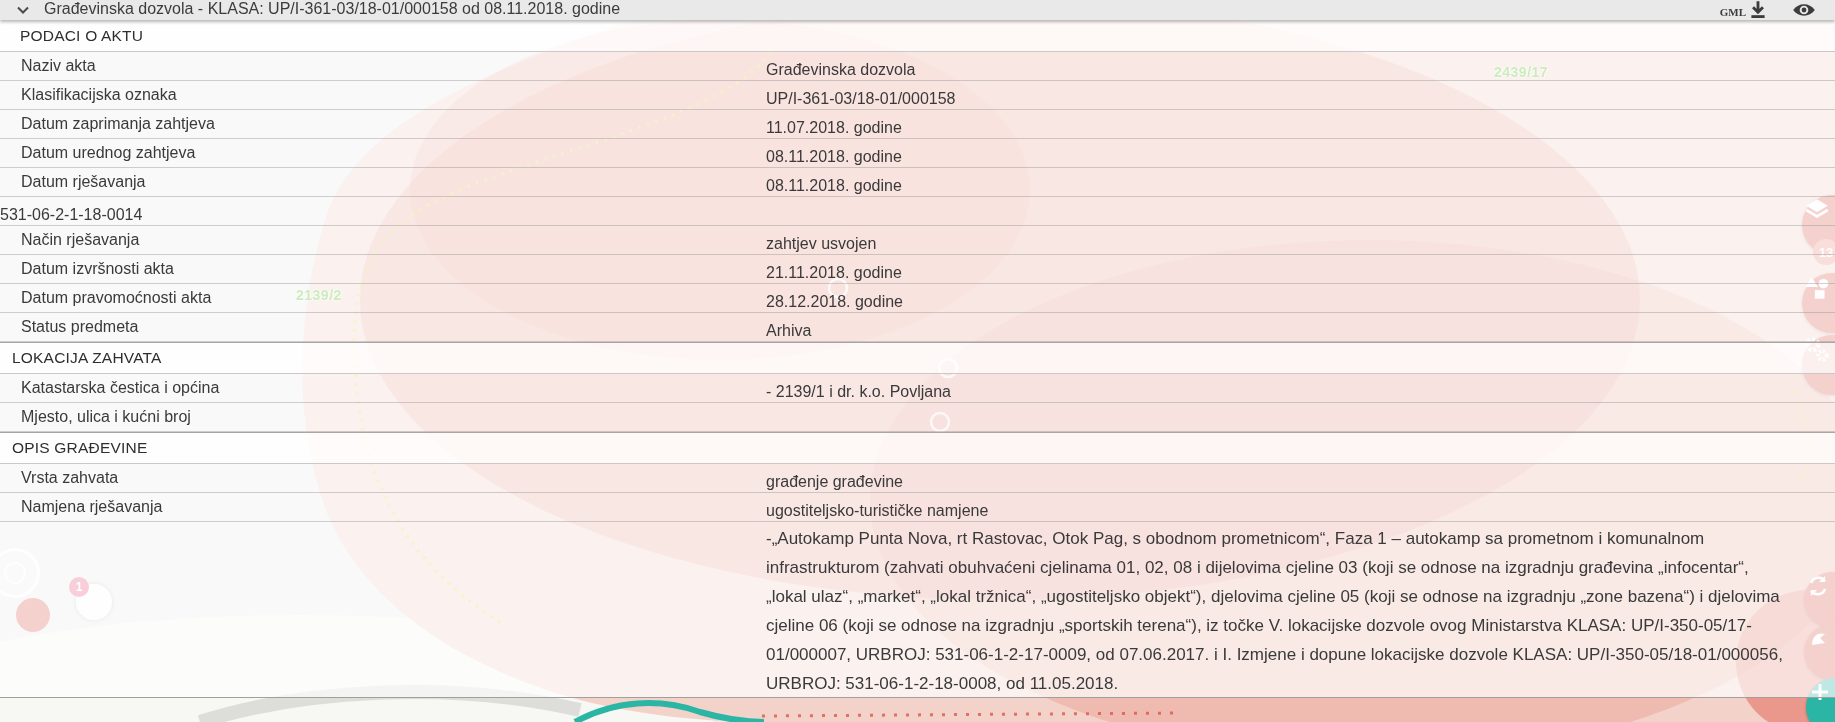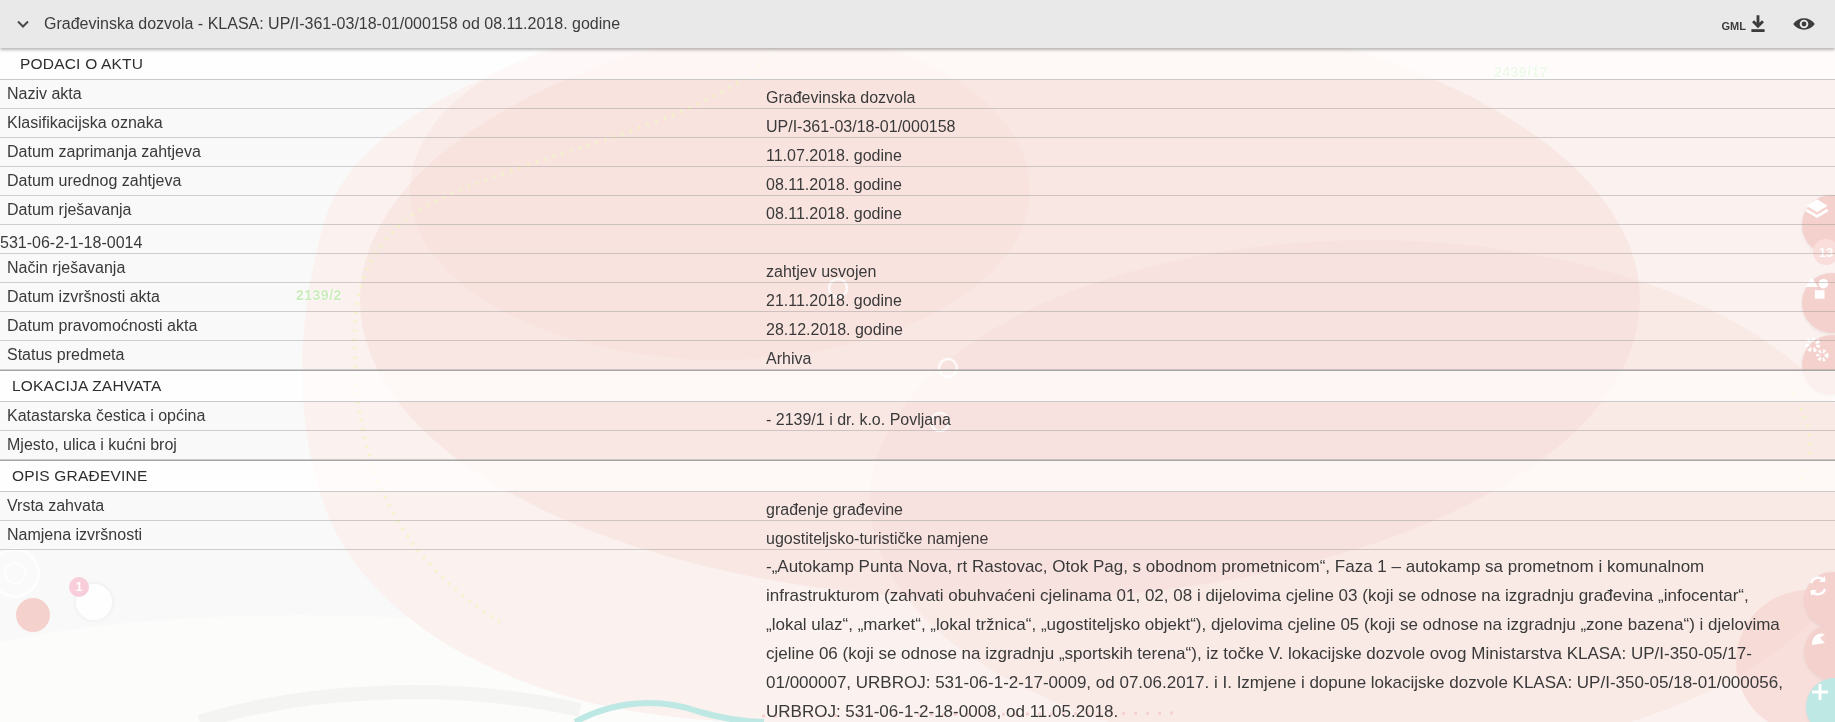--- a/index.html
+++ b/index.html
@@ -42,41 +42,41 @@
     cursor:pointer;
   }
   .cluster-badge{
     position:absolute;left:-10px;top:-10px;width:20px;height:20px;border-radius:50%;
     background:#ec5f8a;color:#fff;font-size:12px;font-weight:bold;
     display:flex;align-items:center;justify-content:center;
   }
   
   .panel{position:absolute;left:0;top:0;width:1835px;z-index:1;}
   .bar{
-    height:48px;background:#e9e9e9;display:flex;align-items:center;
+    height:20px;background:#e9e9e9;display:flex;
     padding:0 14px;box-sizing:border-box;position:relative;z-index:3;
     box-shadow:0 2px 3px rgba(0,0,0,.28);
   }
   .bar-title{font-size:16px;color:#3c3c3c;margin-left:12px;white-space:nowrap;}
   .bar-right{margin-left:auto;display:flex;align-items:center;gap:22px;padding-right:4px;}
-  .gml-btn{display:flex;align-items:flex-end;gap:1px;cursor:pointer;}
+  .gml-btn{display:flex;align-items:flex-end;gap:1px;cursor:pointer;font-family:Liberation Serif, serif;}
   .gml-text{font-size:11px;font-weight:bold;color:#3c3c3c;padding-bottom:3px;}
   .icon-btn{cursor:pointer;display:flex;align-items:center;}
   .section{
     height:32px;display:flex;align-items:center;padding-left:12px;box-sizing:border-box;
     background:rgba(255,255,255,.90);border-bottom:1px solid #c9c9c9;border-top:1px solid #a6a6a6;
     font-size:15.5px;color:#2e2e2e;letter-spacing:.2px;
   }
   .section.first{border-top:none;padding-left:20px;}
   .row{
     height:29px;display:flex;align-items:center;box-sizing:border-box;
     background:rgba(253,254,253,.70);border-bottom:1px solid rgba(150,150,150,.45);
     font-size:16px;color:#3a3a3a;
   }
-  .row .lbl{flex:0 0 766px;padding-left:7px;box-sizing:border-box;white-space:nowrap;}
+  .row .lbl{flex:0 0 766px;padding-left:21px;box-sizing:border-box;white-space:nowrap;}
   .row .val{flex:1;white-space:nowrap;margin-top:8px;}
   .desc{
     height:176px;box-sizing:border-box;background:rgba(253,254,253,.70);
     border-bottom:1px solid #9f9f9f;padding:2px 30px 0 766px;
     font-size:17px;color:#3a3a3a;
   }
   .desc .line{line-height:29px;white-space:nowrap;}
 </style>
 </head>
 <body>
@@ -245,21 +245,21 @@
       <div class="val"></div>
     </div>
 
     <div class="section">OPIS GRAĐEVINE</div>
 
     <div class="row">
       <div class="lbl">Vrsta zahvata</div>
       <div class="val">građenje građevine</div>
     </div>
     <div class="row">
-      <div class="lbl">Namjena izvršnosti</div>
+      <div class="lbl">Namjena rješavanja</div>
       <div class="val">ugostiteljsko-turističke namjene</div>
     </div>
 
     <div class="desc">
       <div class="line">-„Autokamp Punta Nova, rt Rastovac, Otok Pag, s obodnom prometnicom“, Faza 1 – autokamp sa prometnom i komunalnom</div>
       <div class="line">infrastrukturom (zahvati obuhvaćeni cjelinama 01, 02, 08 i dijelovima cjeline 03 (koji se odnose na izgradnju građevina „infocentar“,</div>
       <div class="line">„lokal ulaz“, „market“, „lokal tržnica“, „ugostiteljsko objekt“), djelovima cjeline 05 (koji se odnose na izgradnju „zone bazena“) i djelovima</div>
       <div class="line">cjeline 06 (koji se odnose na izgradnju „sportskih terena“), iz točke V. lokacijske dozvole ovog Ministarstva KLASA: UP/I-350-05/17-</div>
       <div class="line">01/000007, URBROJ: 531-06-1-2-17-0009, od 07.06.2017. i I. Izmjene i dopune lokacijske dozvole KLASA: UP/I-350-05/18-01/000056,</div>
       <div class="line">URBROJ: 531-06-1-2-18-0008, od 11.05.2018.</div>

